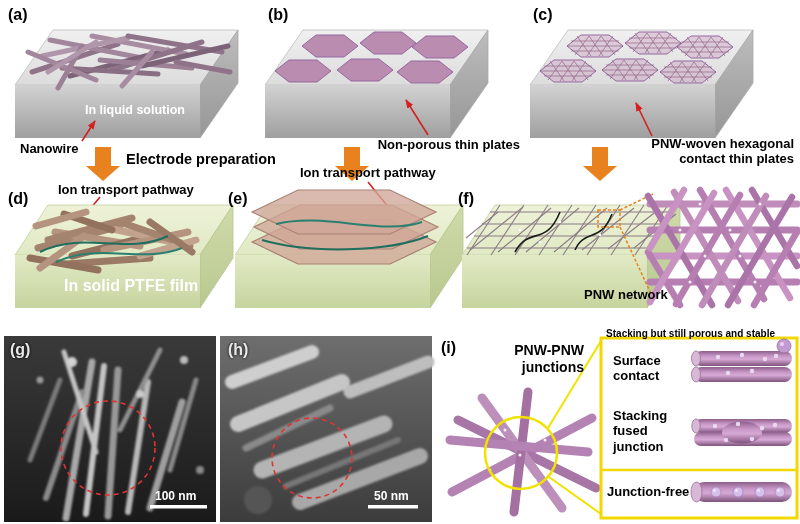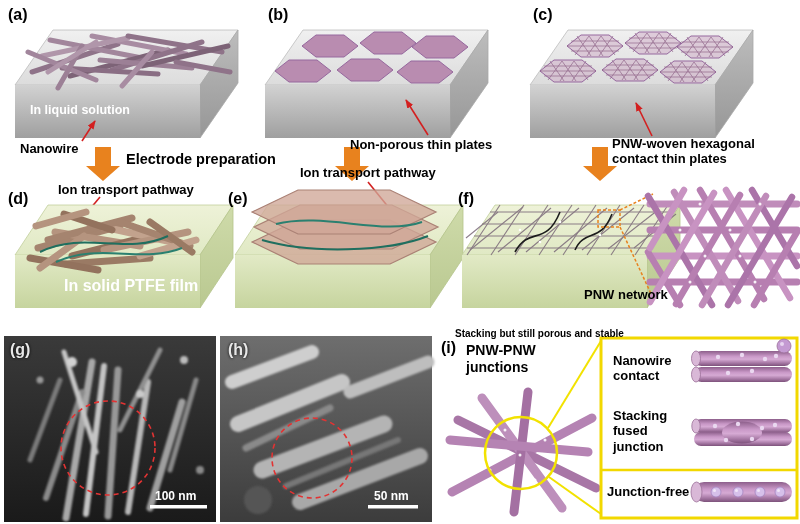--- a/index.html
+++ b/index.html
@@ -1,21 +1,21 @@
 <!DOCTYPE html>
 <html><head>
 <meta charset="utf-8">
 <style>
   *{margin:0;padding:0;box-sizing:border-box}
   html,body{width:800px;height:524px;background:#fff}
   body{font-family:"Liberation Sans",sans-serif}
   .fig{position:relative;width:800px;height:524px;background:#fff;overflow:hidden}
   .gfx{position:absolute;left:0;top:0}
   .t{position:absolute;color:#000;font-weight:700;line-height:1.18;white-space:normal}
-  .ctr{text-align:left}
+  .ctr{text-align:right}
   .wh{color:#fff}
   .plabel{font-size:16px;font-weight:700}
   .sem-label{color:#e8e8e8;text-shadow:0 0 3px #000}
 </style>
 </head>
 <body>
 
 <div class="fig">
 
 <svg class="gfx" width="800" height="524" viewBox="0 0 800 524">
@@ -402,17 +402,17 @@
 <div class="t ctr" style="left:455px;top:328px;width:320px;font-size:10px">Stacking but still porous and stable</div>
 
 <div class="t plabel sem-label" style="left:10px;top:341px">(g)</div>
 <div class="t plabel sem-label" style="left:228px;top:341px">(h)</div>
 <div class="t wh" style="left:155px;top:489px;font-size:12px">100 nm</div>
 <div class="t wh" style="left:374px;top:489px;font-size:12px">50 nm</div>
 
 <div class="t plabel" style="left:441px;top:339px">(i)</div>
 <div class="t ctr" style="left:466px;top:342px;width:118px;font-size:14px">PNW-PNW junctions</div>
 
-<div class="t" style="left:613px;top:353px;width:76px;font-size:13px">Nanowire contact</div>
+<div class="t" style="left:613px;top:353px;width:76px;font-size:13px">Surface contact</div>
 <div class="t" style="left:613px;top:408px;width:76px;font-size:13px">Stacking fused junction</div>
 <div class="t" style="left:607px;top:484px;width:96px;font-size:13px">Junction-free</div>
 
 </div>
 
 </body></html>

